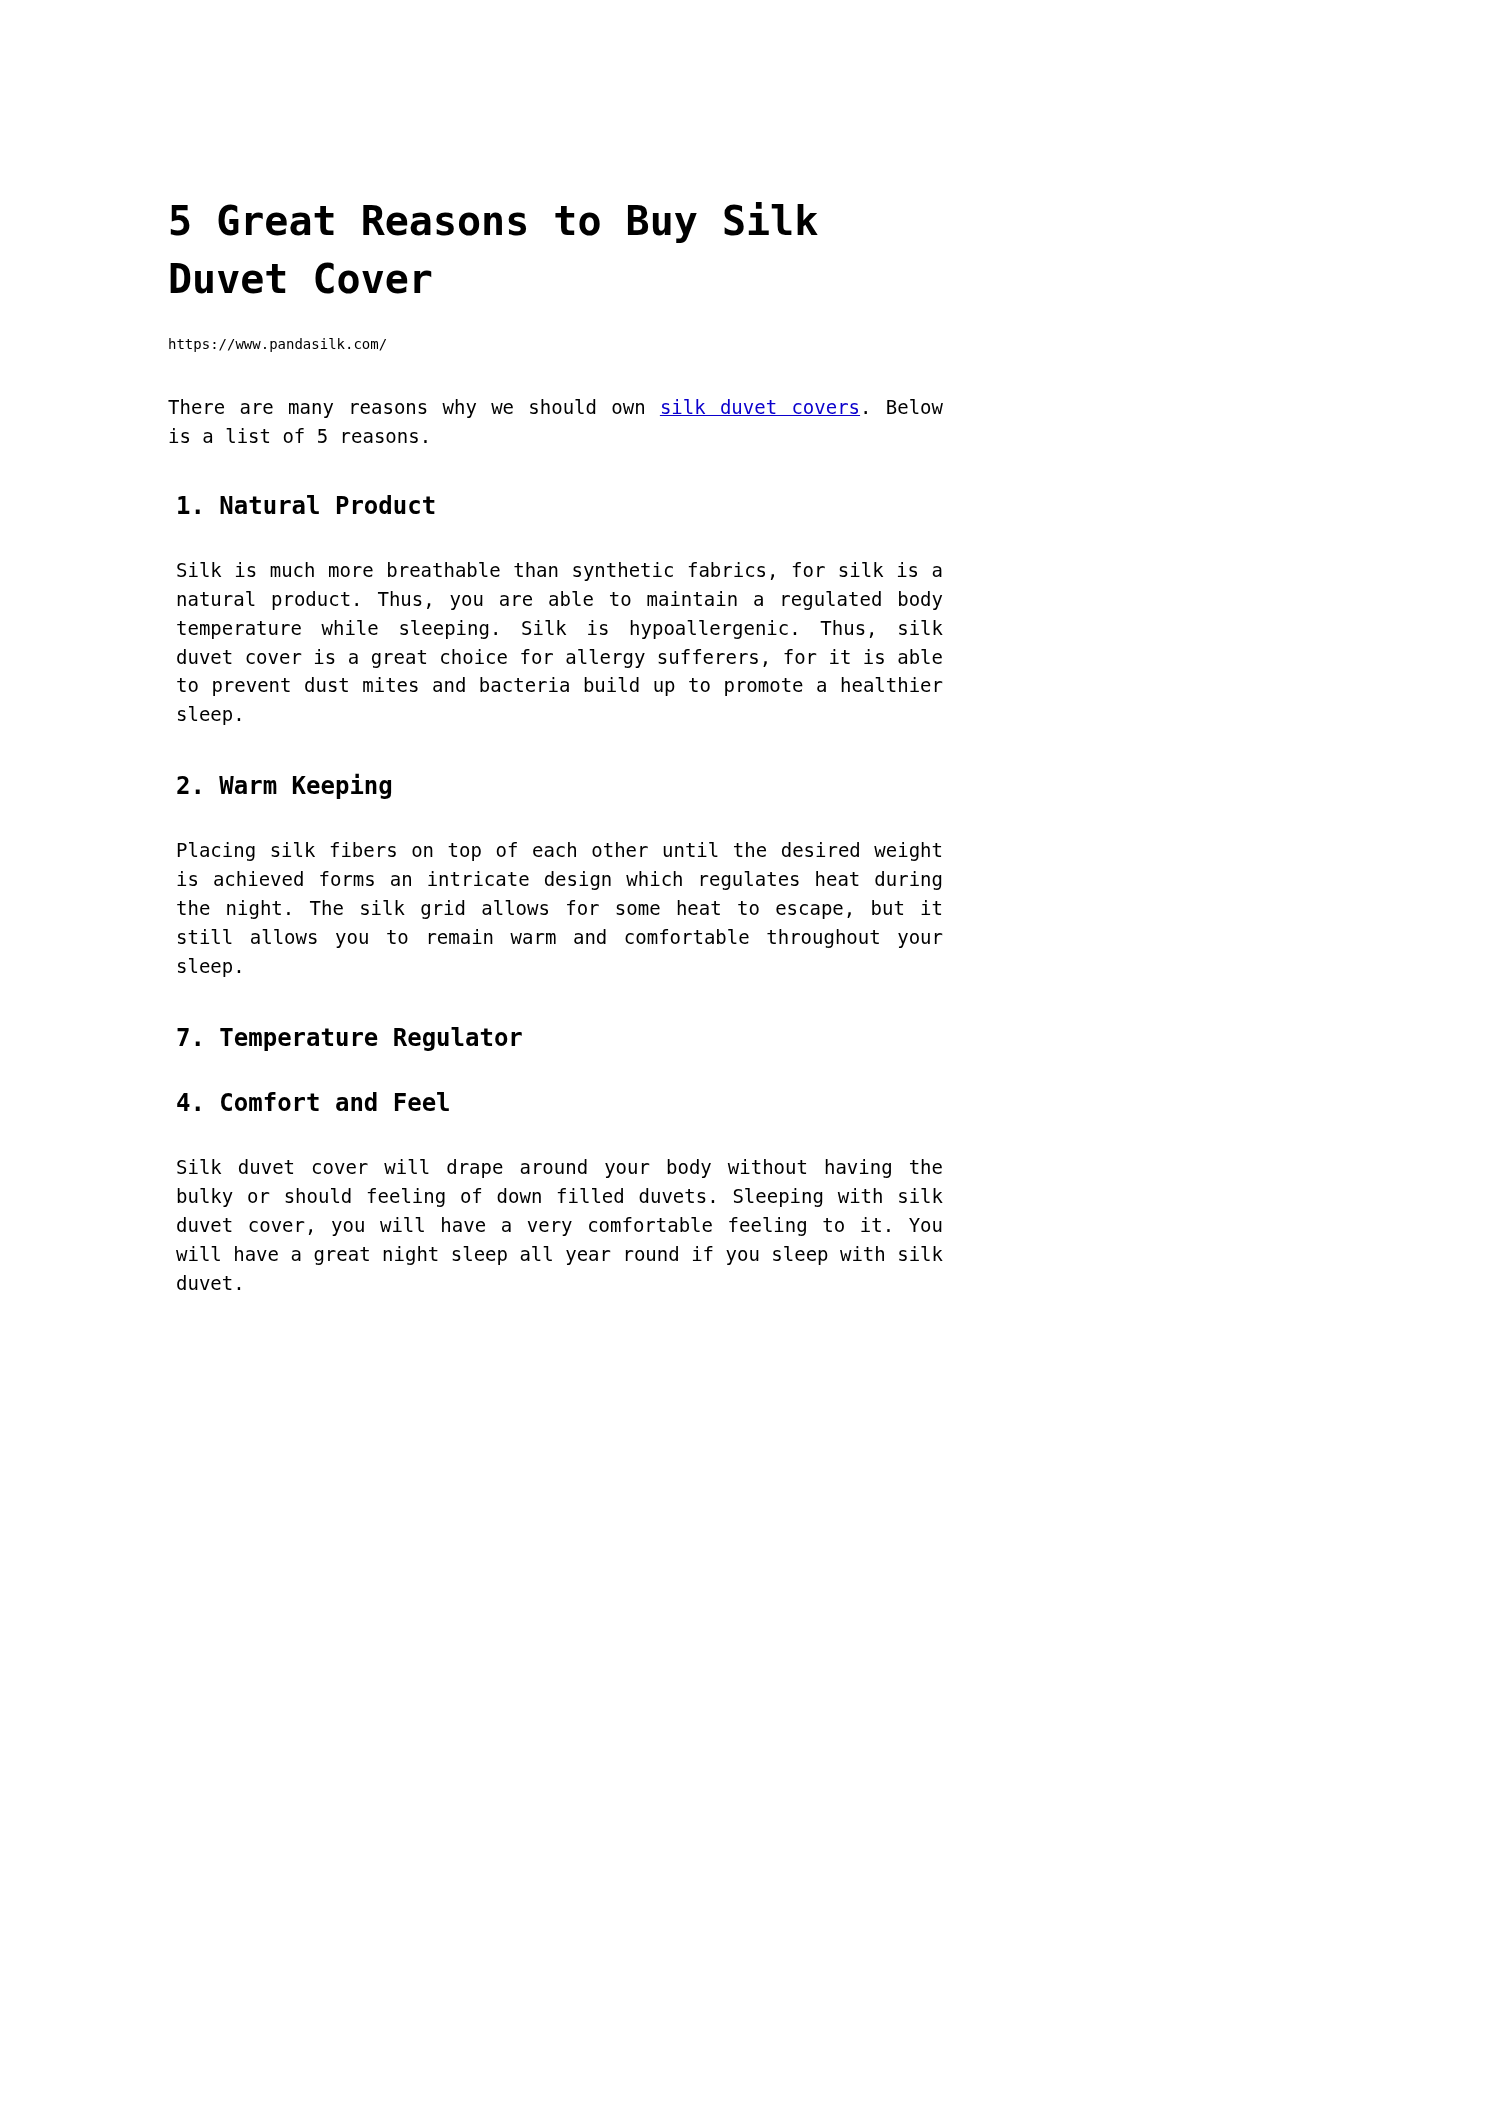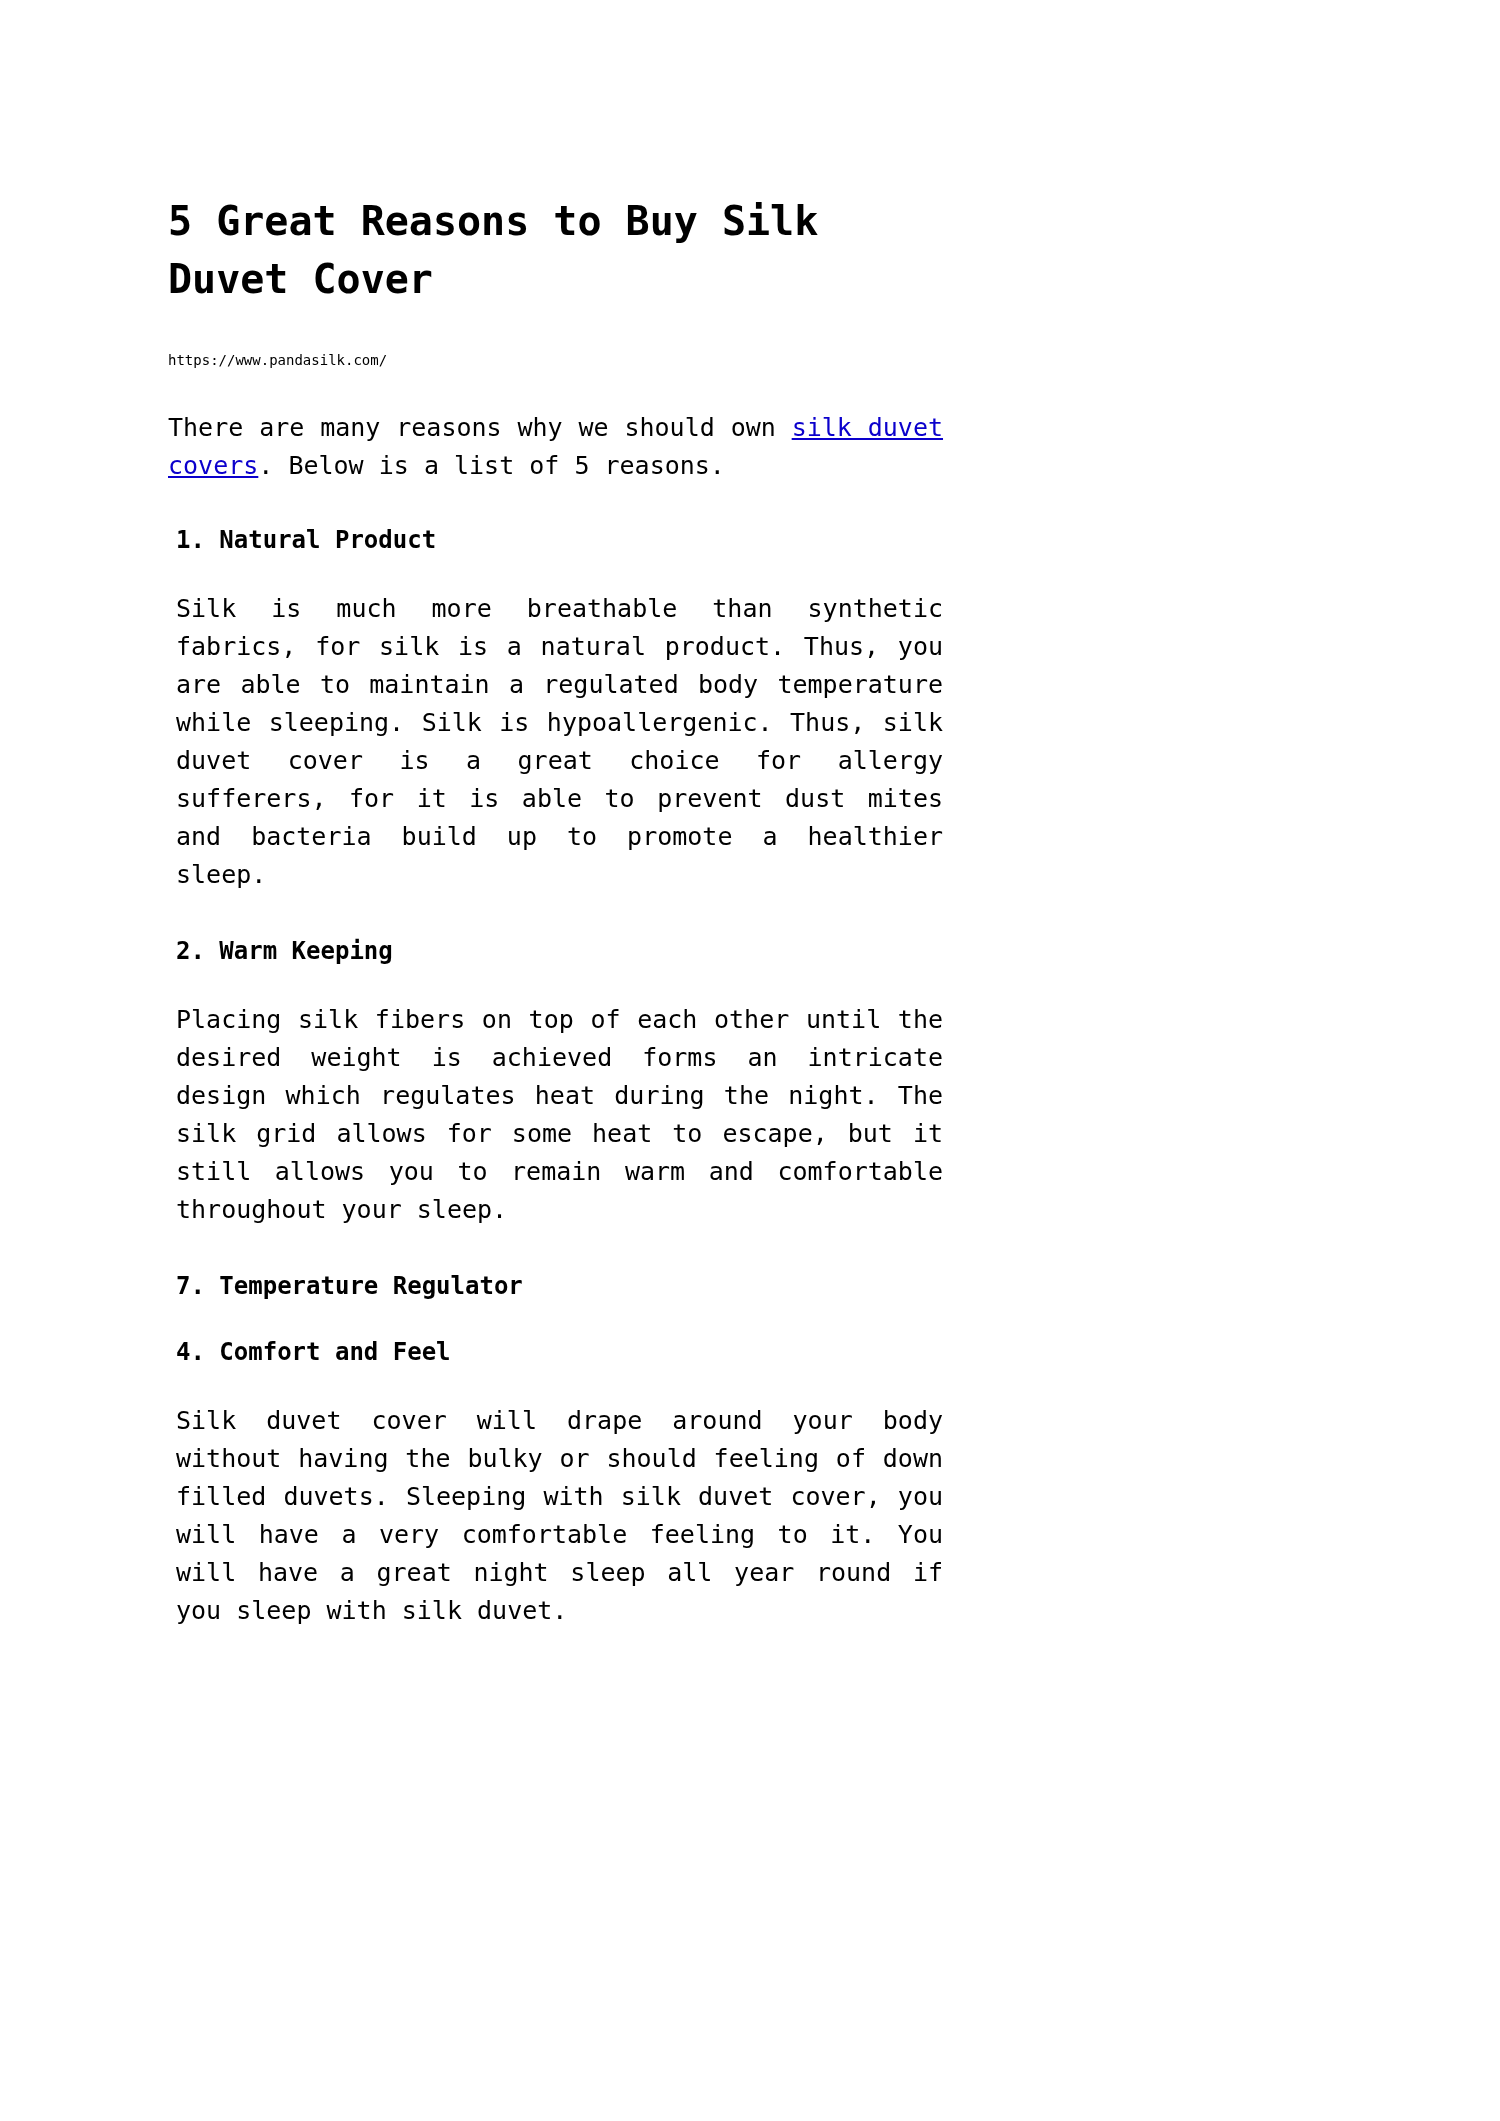--- a/index.html
+++ b/index.html
@@ -19,30 +19,30 @@
   .content {
     position: absolute;
     left: 168px;
     top: 192px;
     width: 775px;
   }
   .doc-title {
     font-size: 40px;
     font-weight: bold;
     line-height: 1.45;
-    margin: 0 0 42px 0;
+    margin: 0 0 26px 0;
     letter-spacing: 0px;
   }
   .doc-url {
     font-size: 14px;
     margin: 0 0 38px 0;
     line-height: 1.5;
   }
   .paragraph {
-    font-size: 25px;
+    font-size: 19px;
     line-height: 1.52;
     margin: 0 0 40px 0;
     text-align: justify;
   }
   .paragraph a {
     color: #0b00cc;
     text-decoration: underline;
     cursor: pointer;
   }
   .section-heading {

